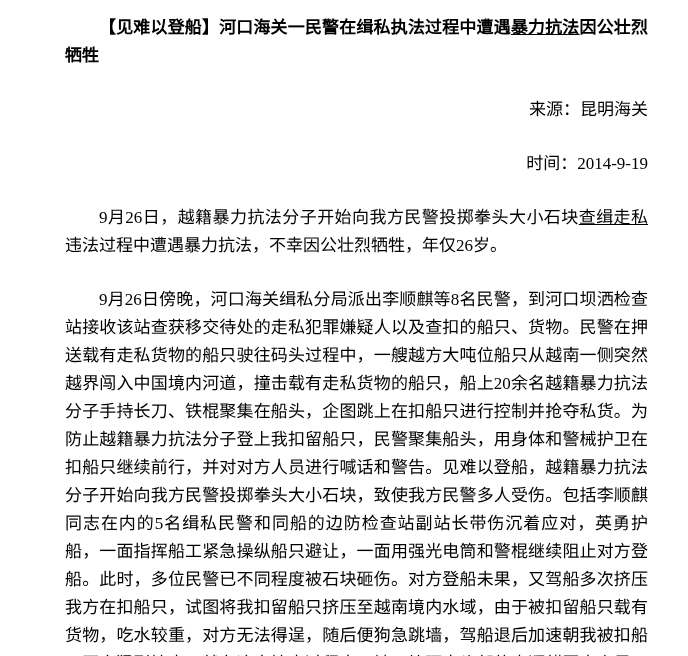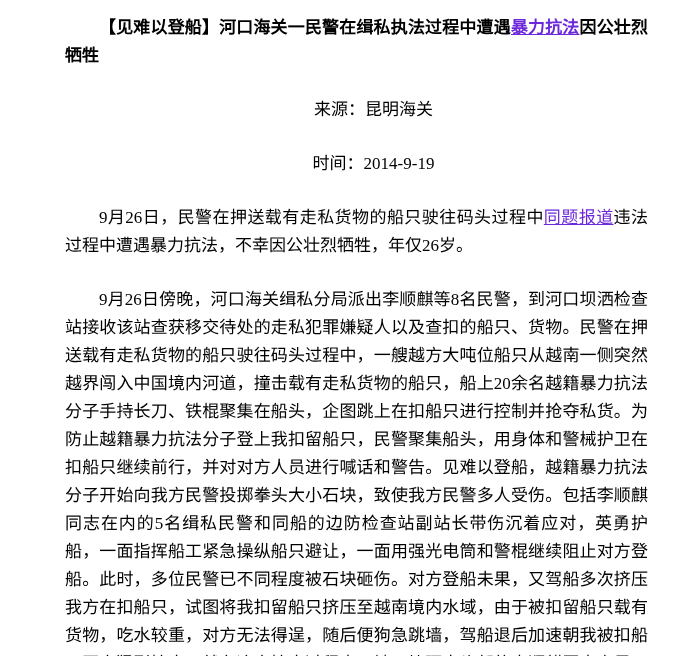--- a/index.html
+++ b/index.html
@@ -23,24 +23,24 @@
   }
   .para {
     margin: 0 0 26px 0;
     text-indent: 2em;
     text-align: justify;
   }
   .title {
     font-weight: bold;
   }
   .meta {
-    text-align: center;
+    text-align: right;
   }
   .link {
-    color: #6d28d9;
+    color: #000000;
     text-decoration: underline;
     cursor: pointer;
   }
 </style>
 </head>
 <body>
 
 <div class="content">
 
   <p class="para title">
@@ -49,18 +49,18 @@
 
   <p class="para meta">
     <span>来源：</span><span>昆明海关</span>
   </p>
 
   <p class="para meta">
     <span>时间：</span><span>2014-9-19</span>
   </p>
 
   <p class="para">
-    <span>9月26日，民警在押送载有走私货物的船只驶往码头过程中</span><a class="link">同题报道</a><span>违法过程中遭遇暴力抗法，不幸因公壮烈牺牲，年仅26岁。</span>
+    <span>9月26日，越籍暴力抗法分子开始向我方民警投掷拳头大小石块</span><a class="link">查缉走私</a><span>违法过程中遭遇暴力抗法，不幸因公壮烈牺牲，年仅26岁。</span>
   </p>
 
   <p class="para">9月26日傍晚，河口海关缉私分局派出李顺麒等8名民警，到河口坝洒检查站接收该站查获移交待处的走私犯罪嫌疑人以及查扣的船只、货物。民警在押送载有走私货物的船只驶往码头过程中，一艘越方大吨位船只从越南一侧突然越界闯入中国境内河道，撞击载有走私货物的船只，船上20余名越籍暴力抗法分子手持长刀、铁棍聚集在船头，企图跳上在扣船只进行控制并抢夺私货。为防止越籍暴力抗法分子登上我扣留船只，民警聚集船头，用身体和警械护卫在扣船只继续前行，并对对方人员进行喊话和警告。见难以登船，越籍暴力抗法分子开始向我方民警投掷拳头大小石块，致使我方民警多人受伤。包括李顺麒同志在内的5名缉私民警和同船的边防检查站副站长带伤沉着应对，英勇护船，一面指挥船工紧急操纵船只避让，一面用强光电筒和警棍继续阻止对方登船。此时，多位民警已不同程度被石块砸伤。对方登船未果，又驾船多次挤压我方在扣船只，试图将我扣留船只挤压至越南境内水域，由于被扣留船只载有货物，吃水较重，对方无法得逞，随后便狗急跳墙，驾船退后加速朝我被扣船只再次猛烈撞击。就在这次撞击过程中，被石块砸中头部的李顺麒同志立足不稳，不幸落水，瞬间被卷入了汹涌的河水之中。</p>
 
 </div>
 
 </body></html>

